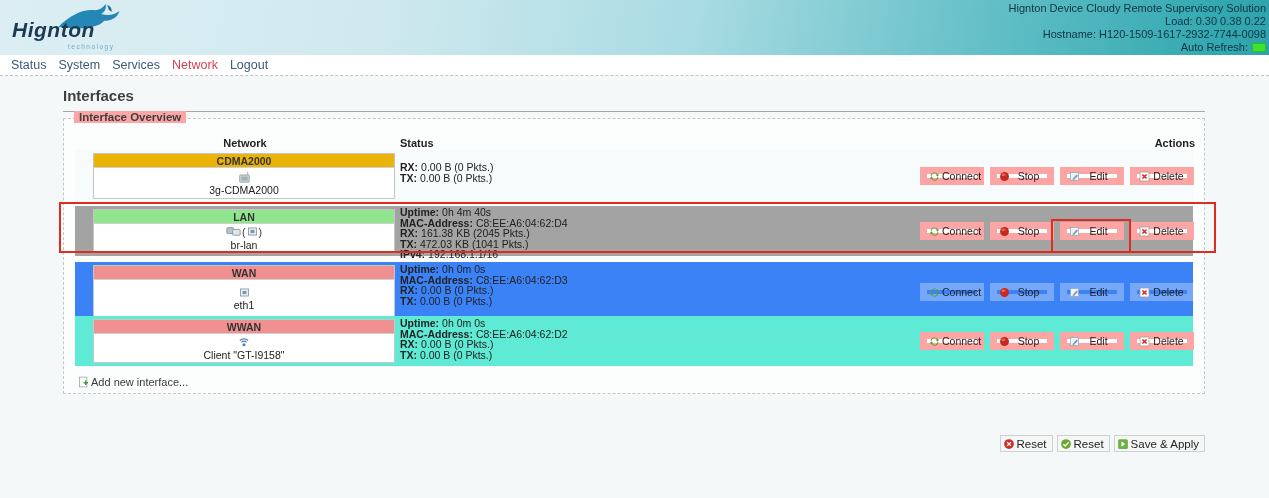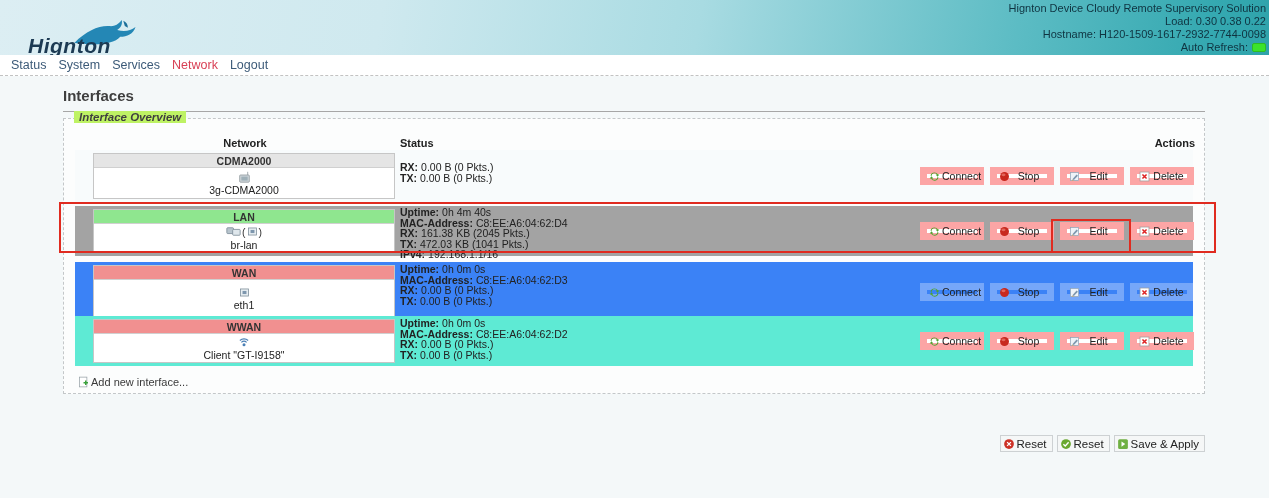--- a/index.html
+++ b/index.html
@@ -8,21 +8,21 @@
     position:relative; overflow:hidden;
     background:#f4f8f9;
     font-family:"Liberation Sans", sans-serif;
     color:#222;
   }
   
   .hdr {
     position:absolute; left:0; top:0; width:1269px; height:55px;
     background:linear-gradient(100deg,#dceef3 0%,#cfe9ef 30%,#a8dbe2 55%,#5cbcc4 80%,#35a9b1 95%,#2fa3ab 100%);
   }
-  .logo { position:absolute; left:10px; top:20px; width:140px; height:48px;margin-left:16px; }
+  .logo { position:absolute; left:10px; top:4px; width:140px; height:48px; }
   .logo-text { position:absolute; left:2px; top:14px; font-size:21px; font-weight:bold; font-style:italic; color:#1c3a53; letter-spacing:.5px;}
   .logo-sub { position:absolute; left:58px; top:39px; font-size:6.5px; color:#6ea9cf; letter-spacing:1.5px;}
   .logo-mark { position:absolute; left:42px; top:0; }
   .hdr-info { position:absolute; top:2px; right:3px; text-align:right; font-size:11px; line-height:13px; color:#0f3340; }
   .auto-line { display:flex; align-items:center; justify-content:flex-end; gap:4px; }
   .refresh-toggle { width:14px; height:9px; background:#3ce32c; border-radius:2px; display:inline-block; border:1px solid #2ebd22; cursor:pointer;}
   
   .nav {
     position:absolute; left:0; top:55px; width:1269px; height:21px;
     background:#fff; border-bottom:1px dashed #c2c2c2;
@@ -36,22 +36,22 @@
     font-size:15px; font-weight:bold; color:#3f3f3f;
     padding-bottom:7px; border-bottom:1px solid #a6a6a6;
   }
   
   .section {
     position:absolute; left:63px; top:118px; width:1142px; height:276px;
     background:#fcfdfd; border:1px dashed #c3c7c9;
   }
   .legend {
     position:absolute; left:74px; top:111px; z-index:2;
-    background:#bef264; padding:0 5px;
-    font-size:11.5px; font-weight:bold; color:#3f3f3f;font-style:italic;
+    background:#fca5a5; padding:0 5px;
+    font-size:11.5px; font-weight:bold; color:#3f3f3f;
   }
   .colhead { position:absolute; top:137px; font-weight:bold; font-size:11px; color:#222; z-index:2;}
   .ch-network { left:93px; width:304px; text-align:center; }
   .ch-status  { left:400px; }
   .ch-actions { left:915px; width:280px; text-align:right; }
   
   .row { position:absolute; left:75px; width:1118px; z-index:1;}
   .row1 { top:150px; height:52px; background:#f8fbfc; }
   .row2 { top:206px; height:50px; background:#a3a3a3; }
   .row3 { top:262px; height:60px; background:#3b82f6; }
@@ -59,21 +59,21 @@
   .netbox {
     position:absolute; left:18px; top:3px; bottom:3px; width:302px;
     background:#fff; border:1px solid #c6c6c6;
     display:flex; flex-direction:column;
   }
   .netbox-head {
     height:14px; line-height:14px; text-align:center;
     font-weight:bold; font-size:10.5px; color:#333;
     border-bottom:1px solid #d0d0d0;
   }
-  .head-gray  { background:#e5e5e5; }
+  .head-gray  { background:#eab308; }
   .head-green { background:#8fe68f; }
   .head-red   { background:#f19090; }
   .netbox-body {
     flex:1; display:flex; flex-direction:column;
     align-items:center; justify-content:center; gap:1px;
     font-size:10.5px; color:#222;
   }
   .netbox-icons { display:flex; align-items:center; gap:1px; font-size:10.5px; color:#333; }
   .status { position:absolute; left:325px; font-size:10.5px; line-height:10.6px; color:#222; }
   .row1 .status { top:12px; }

